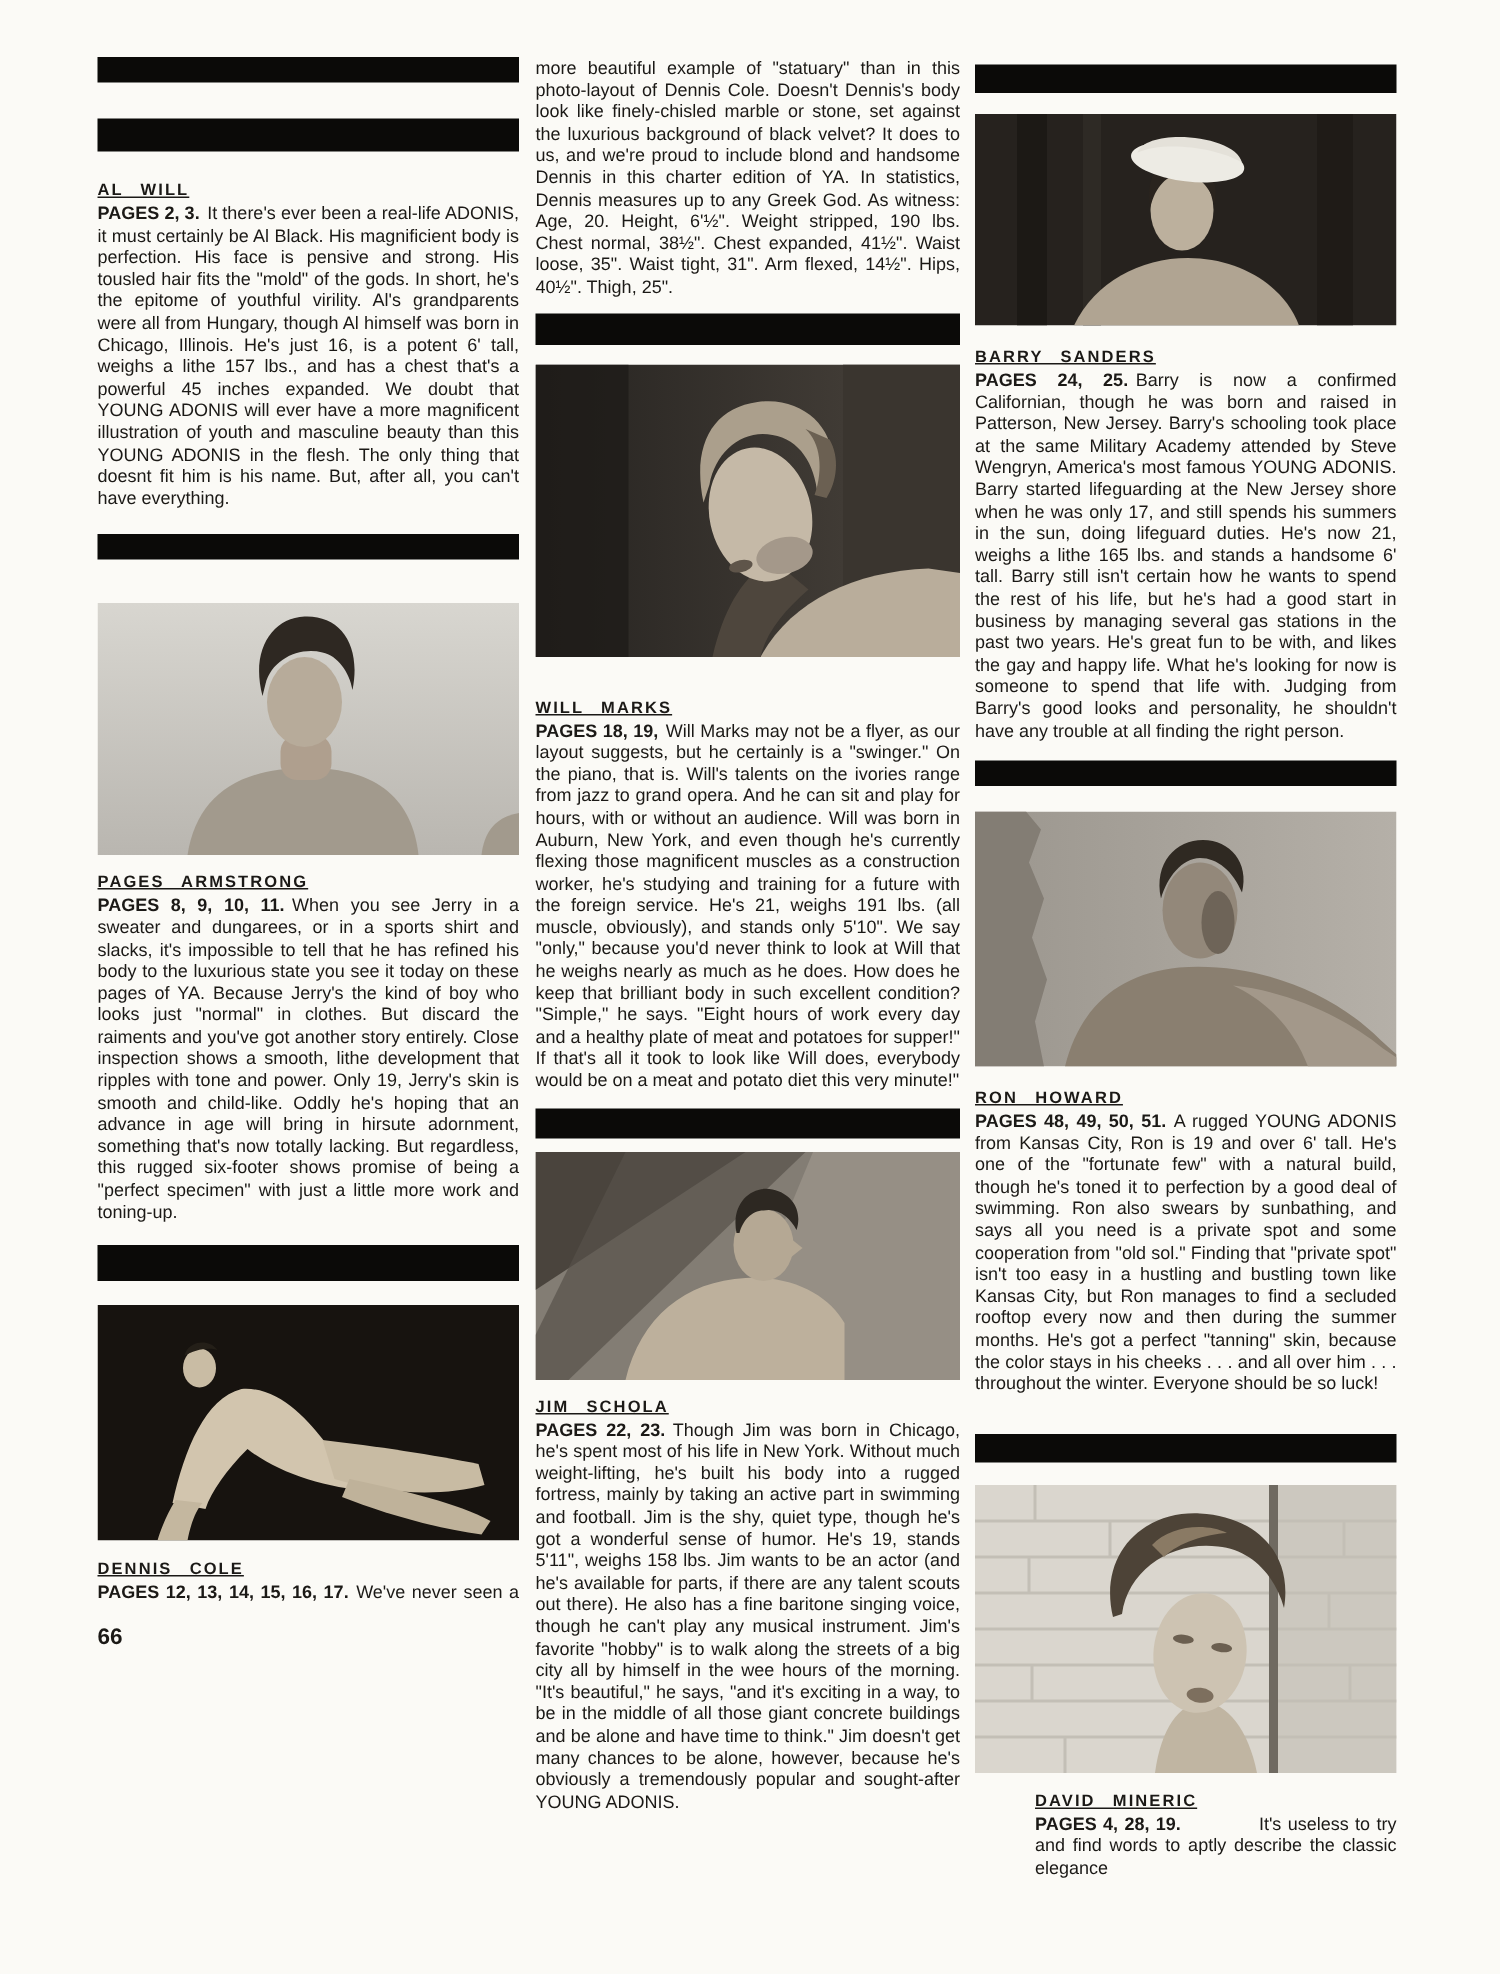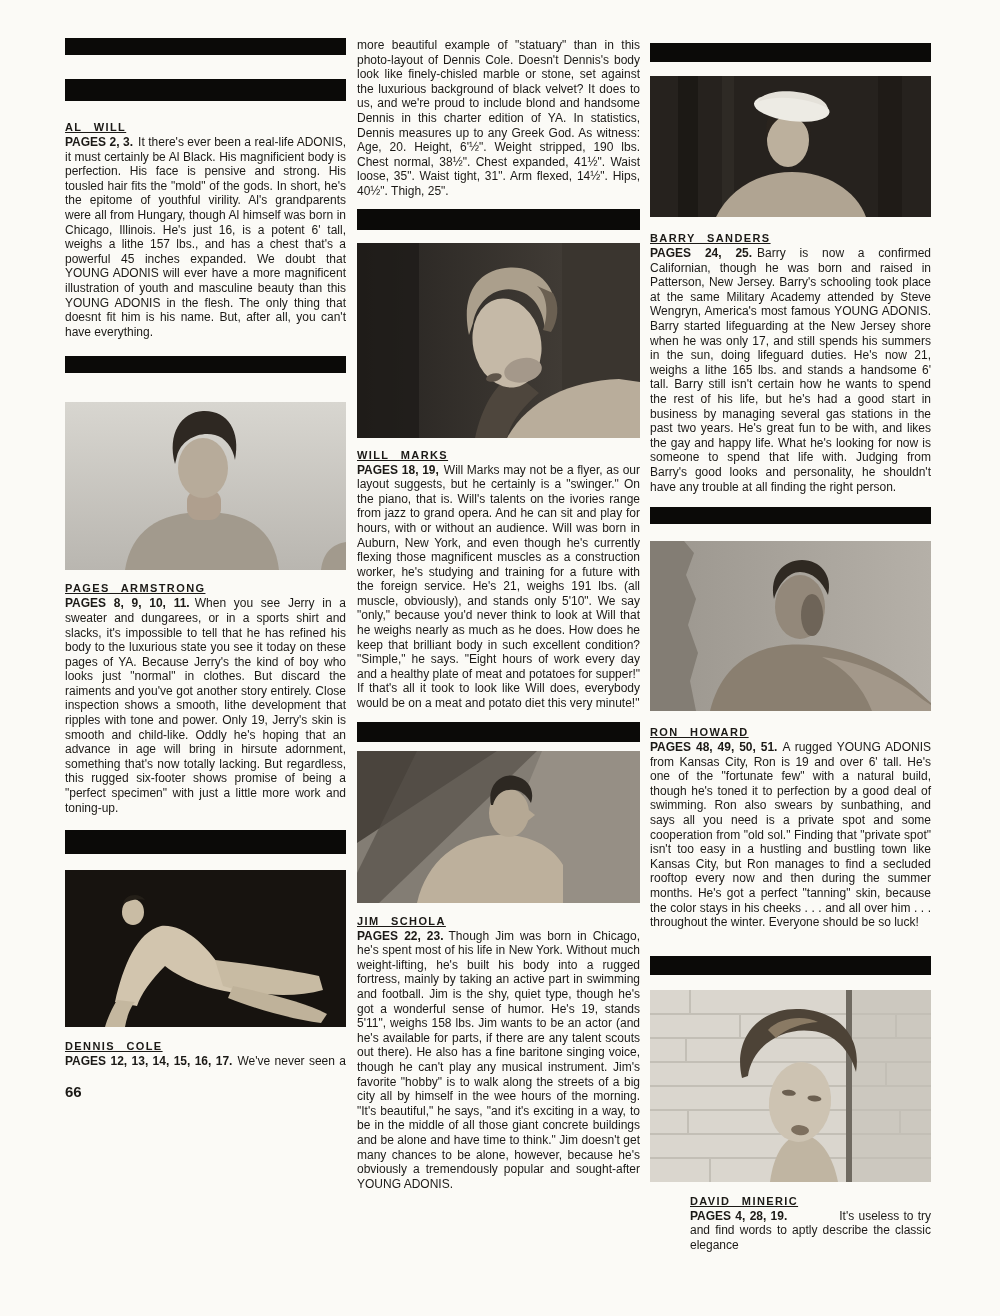--- a/index.html
+++ b/index.html
@@ -113,21 +113,21 @@
         <g transform="rotate(-12 150 100)">
           <ellipse cx="150" cy="100" rx="34" ry="45" fill="#c5b9a7"></ellipse>
           <ellipse cx="160" cy="130" rx="19" ry="12" fill="#a4988a"></ellipse>
           <ellipse cx="130" cy="131" rx="8" ry="4" fill="#5f554a"></ellipse>
         </g>
         <path d="M112,92 C104,54 118,29 148,25 C176,21 198,40 198,64 C198,74 194,82 188,87 C186,66 176,50 158,47 C138,43 120,58 116,80 Z" fill="#ab9f8c"></path>
         <path d="M186,87 C192,70 190,52 180,43 L196,50 C203,62 201,78 194,89 Z" fill="#6b6052"></path>
       </svg>
     </figure>
 
-    <section class="profile" style="margin-top:11px;">
+    <section class="profile" style="margin-top:28px;">
       <h2 class="profile-name">WILL MARKS</h2>
       <p class="profile-body"><strong class="pages">PAGES 18, 19,</strong><span>Will Marks may not be a flyer, as our layout suggests, but he certainly is a "swinger." On the piano, that is. Will's talents on the ivories range from jazz to grand opera. And he can sit and play for hours, with or without an audience. Will was born in Auburn, New York, and even though he's currently flexing those magnificent muscles as a construction worker, he's studying and training for a future with the foreign service. He's 21, weighs 191 lbs. (all muscle, obviously), and stands only 5'10". We say "only," because you'd never think to look at Will that he weighs nearly as much as he does. How does he keep that brilliant body in such excellent condition? "Simple," he says. "Eight hours of work every day and a healthy plate of meat and potatoes for supper!" If that's all it took to look like Will does, everybody would be on a meat and potato diet this very minute!"</span></p>
     </section>
 
     <div class="bar" style="height:20px;margin-top:11px;"></div>
 
     <figure class="photo" style="margin-top:9px;">
       <svg viewBox="0 0 283 152" preserveAspectRatio="none" aria-hidden="true">
         <rect width="283" height="152" fill="#837d74"></rect>
         <path d="M0,0 L140,0 L0,92 Z" fill="#4a443d"></path>

